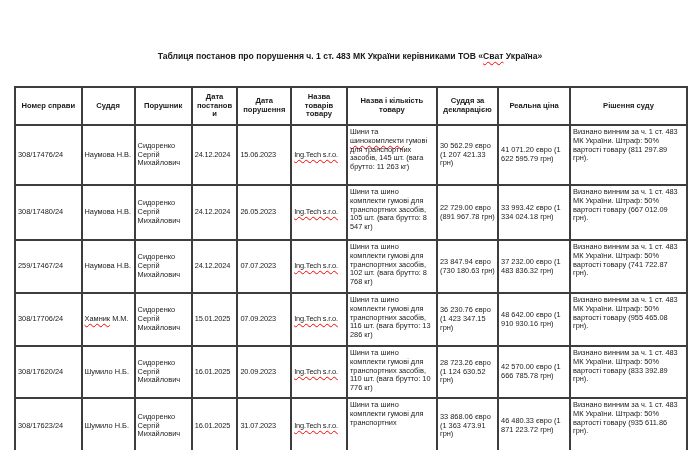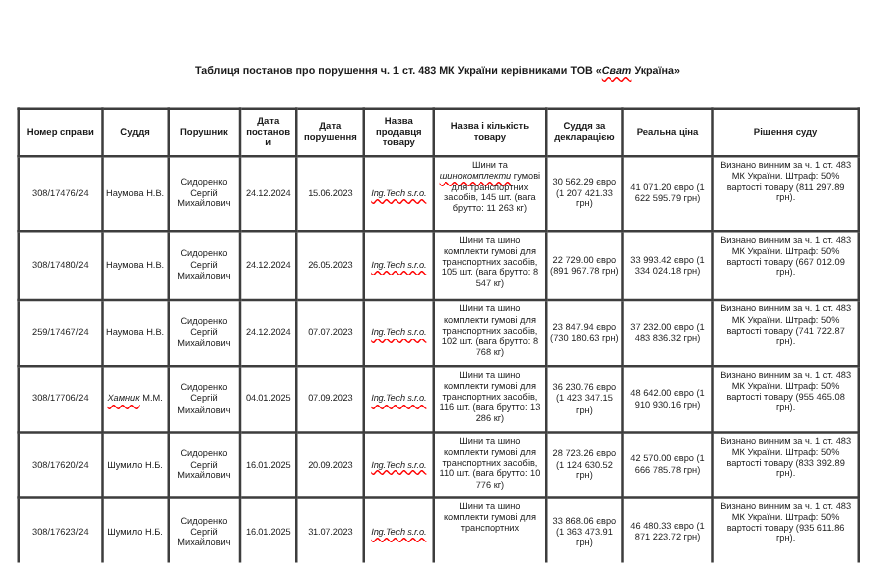--- a/index.html
+++ b/index.html
@@ -32,40 +32,39 @@
     font-size: 7.4px;
     line-height: 8.8px;
     overflow: hidden;
     word-wrap: break-word;
   }
   th {
     font-weight: bold;
     vertical-align: middle;
     font-size: 7.6px;
   }
-  td { vertical-align: middle; text-align: center; }
+  td { vertical-align: middle; text-align: left; }
   td.c6, td.c9 { vertical-align: top; padding-top: 2px; }
   td.c3, td.c4, td.c5 { white-space: nowrap; letter-spacing: -0.15px; }
   thead tr { height: 38px; }
   tbody tr:nth-child(1) { height: 60px; }
   tbody tr:nth-child(2) { height: 55px; }
   tbody tr:nth-child(3) { height: 53px; }
   tbody tr:nth-child(4) { height: 53px; }
   tbody tr:nth-child(5) { height: 52px; }
   tbody tr:nth-child(6) { height: 56px; }
   .w0 { width: 9.9%; }  .w1 { width: 7.9%; }  .w2 { width: 8.5%; }
   .w3 { width: 6.8%; }  .w4 { width: 8.0%; }  .w5 { width: 8.3%; }
   .w6 { width: 13.4%; } .w7 { width: 9.1%; }  .w8 { width: 10.7%; }
   .w9 { width: 17.4%; }
   .misspell {
     text-decoration: underline wavy var(--misspell-color, #ff0000);
     text-decoration-thickness: 1px;
     text-underline-offset: 1.5px;
     text-decoration-skip-ink: none;
-    font-style: italic;
   }
 </style>
 </head>
 <body>
 
 <div class="doc-header">
   <div class="doc-title spellzone">Таблиця постанов про порушення ч. 1 ст. 483 МК України керівниками ТОВ «<span class="misspell">Сват</span> Україна»</div>
 </div>
 
 <table class="rulings">
@@ -81,21 +80,21 @@
       <col class="w8">
       <col class="w9">
   </colgroup>
   <thead>
     <tr>
         <th>Номер справи</th>
         <th>Суддя</th>
         <th>Порушник</th>
         <th>Дата постанови</th>
         <th>Дата порушення</th>
-        <th>Назва продавця товару</th>
+        <th>Назва товарів товару</th>
         <th>Назва і кількість товару</th>
         <th>Суддя за декларацією</th>
         <th>Реальна ціна</th>
         <th>Рішення суду</th>
       </tr>
   </thead>
   <tbody>
       <tr>
         <td class="c0 spellzone">308/17476/24</td>
         <td class="c1 spellzone">Наумова Н.В.</td>
@@ -129,21 +128,21 @@
         <td class="c5 spellzone"><span class="misspell">Ing.Tech s.r.o.</span></td>
         <td class="c6 spellzone">Шини та шино комплекти гумові для транспортних засобів, 102 шт. (вага брутто: 8 768 кг)</td>
         <td class="c7 spellzone">23 847.94 євро (730 180.63 грн)</td>
         <td class="c8 spellzone">37 232.00 євро (1 483 836.32 грн)</td>
         <td class="c9 spellzone">Визнано винним за ч. 1 ст. 483 МК України. Штраф: 50% вартості товару (741 722.87 грн).</td>
       </tr>
       <tr>
         <td class="c0 spellzone">308/17706/24</td>
         <td class="c1 spellzone"><span class="misspell">Хамник</span> М.М.</td>
         <td class="c2 spellzone">Сидоренко Сергій Михайлович</td>
-        <td class="c3 spellzone">04.01.2025</td>
+        <td class="c3 spellzone">15.01.2025</td>
         <td class="c4 spellzone">07.09.2023</td>
         <td class="c5 spellzone"><span class="misspell">Ing.Tech s.r.o.</span></td>
         <td class="c6 spellzone">Шини та шино комплекти гумові для транспортних засобів, 116 шт. (вага брутто: 13 286 кг)</td>
         <td class="c7 spellzone">36 230.76 євро (1 423 347.15 грн)</td>
         <td class="c8 spellzone">48 642.00 євро (1 910 930.16 грн)</td>
         <td class="c9 spellzone">Визнано винним за ч. 1 ст. 483 МК України. Штраф: 50% вартості товару (955 465.08 грн).</td>
       </tr>
       <tr>
         <td class="c0 spellzone">308/17620/24</td>
         <td class="c1 spellzone">Шумило Н.Б.</td>

